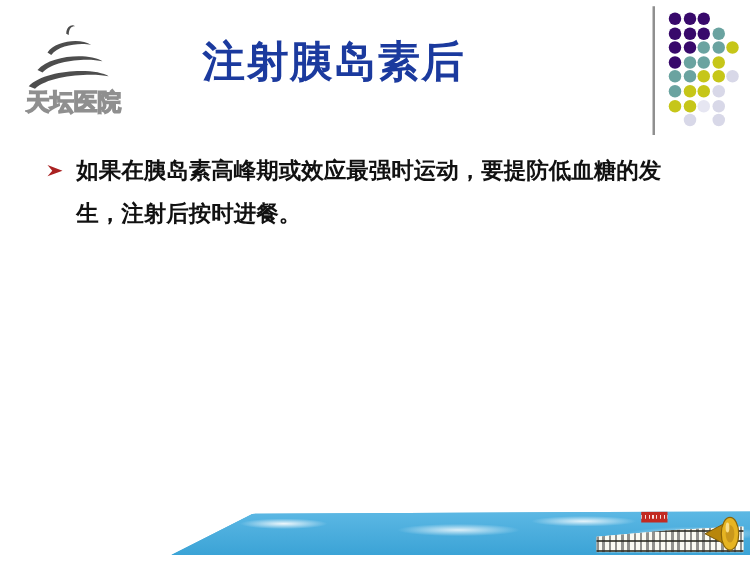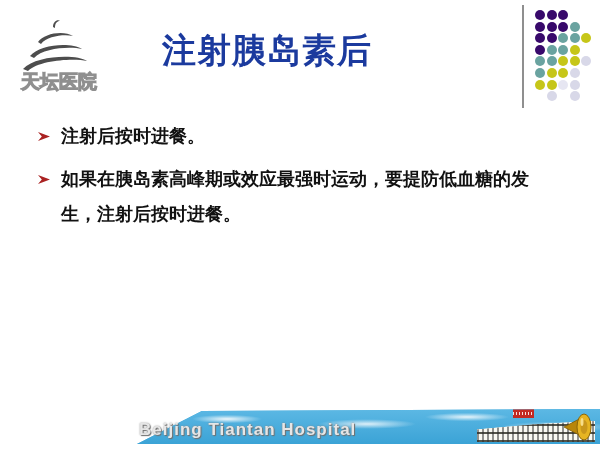--- a/index.html
+++ b/index.html
@@ -122,35 +122,28 @@
       <span class="dot" style="width: 10px; height: 10px; left: 34.8px; top: 69.6px; background: rgb(216, 216, 232);"></span>
       <span class="dot" style="width: 10px; height: 10px; left: 11.6px; top: 81.2px; background: rgb(216, 216, 232);"></span>
       <span class="dot" style="width: 10px; height: 10px; left: 34.8px; top: 81.2px; background: rgb(216, 216, 232);"></span>
     </div>
 
   <div class="bullets">
     <div class="bullet">
       <svg class="arrow" width="14" height="13" viewBox="0 0 14 13">
         <path d="M1,2 L13,6.5 L1,11 L4.8,6.5 Z" fill="var(--arrow-color,#aa2222)"></path>
       </svg>
-      <div class="btext">注射后按时进餐。</div>
-    </div>
-    <div class="bullet">
-      <svg class="arrow" width="14" height="13" viewBox="0 0 14 13">
-        <path d="M1,2 L13,6.5 L1,11 L4.8,6.5 Z" fill="var(--arrow-color,#aa2222)"></path>
-      </svg>
       <div class="btext">如果在胰岛素高峰期或效应最强时运动，要提防低血糖的发生，注射后按时进餐。</div>
     </div>
   </div>
 
   <div class="banner">
     <div class="building"></div>
     <div class="red-sign"></div>
     <svg class="bell" width="32" height="30" viewBox="0 0 32 30">
       <polygon points="2,15 21,5 21,25" fill="#b8860b" stroke="#7c5a06" stroke-width="0.8"></polygon>
       <ellipse cx="22" cy="15" rx="7" ry="13" fill="#e6b422" stroke="#8a6508" stroke-width="1"></ellipse>
       <ellipse cx="22" cy="15" rx="3.5" ry="7" fill="#c9971c"></ellipse>
       <ellipse cx="20" cy="10" rx="1.5" ry="4" fill="#f7dd8a"></ellipse>
     </svg>
   </div>
-  <div class="footer-text">Beijing Tiantan Hospital</div>
 
 </div>
 
 </body></html>

